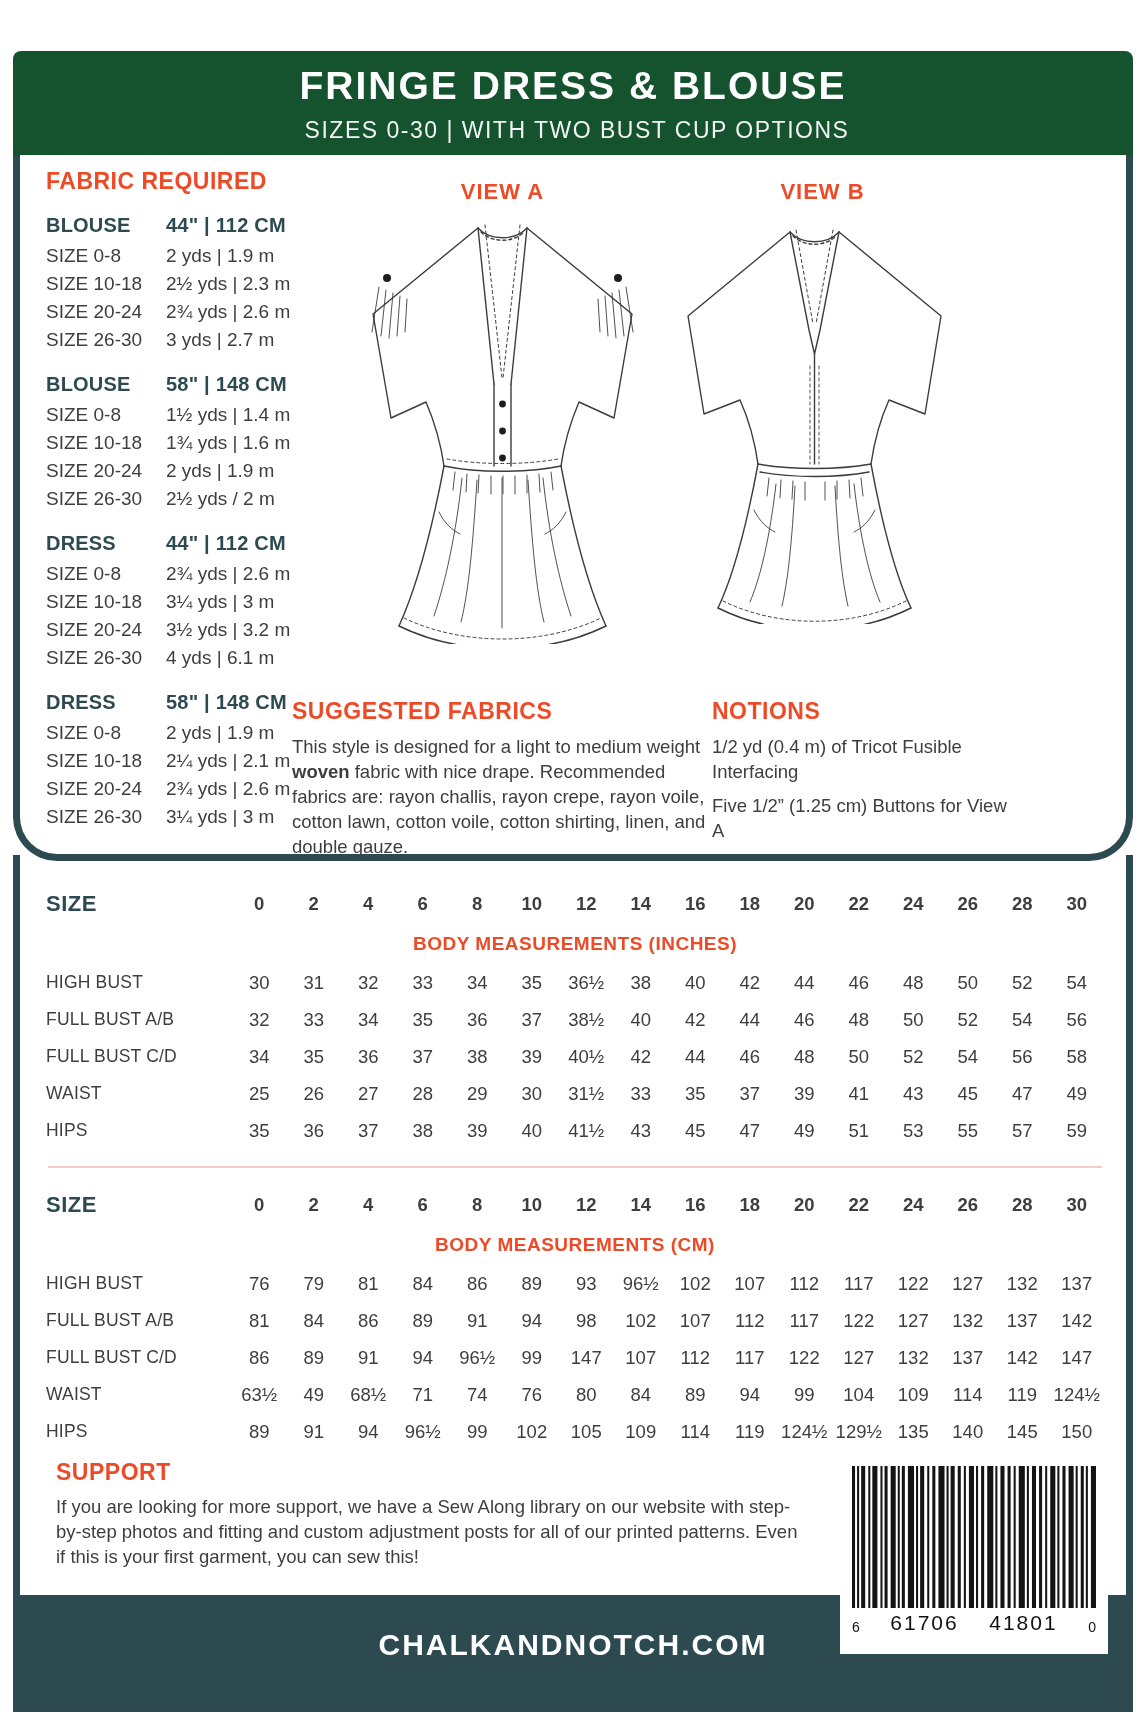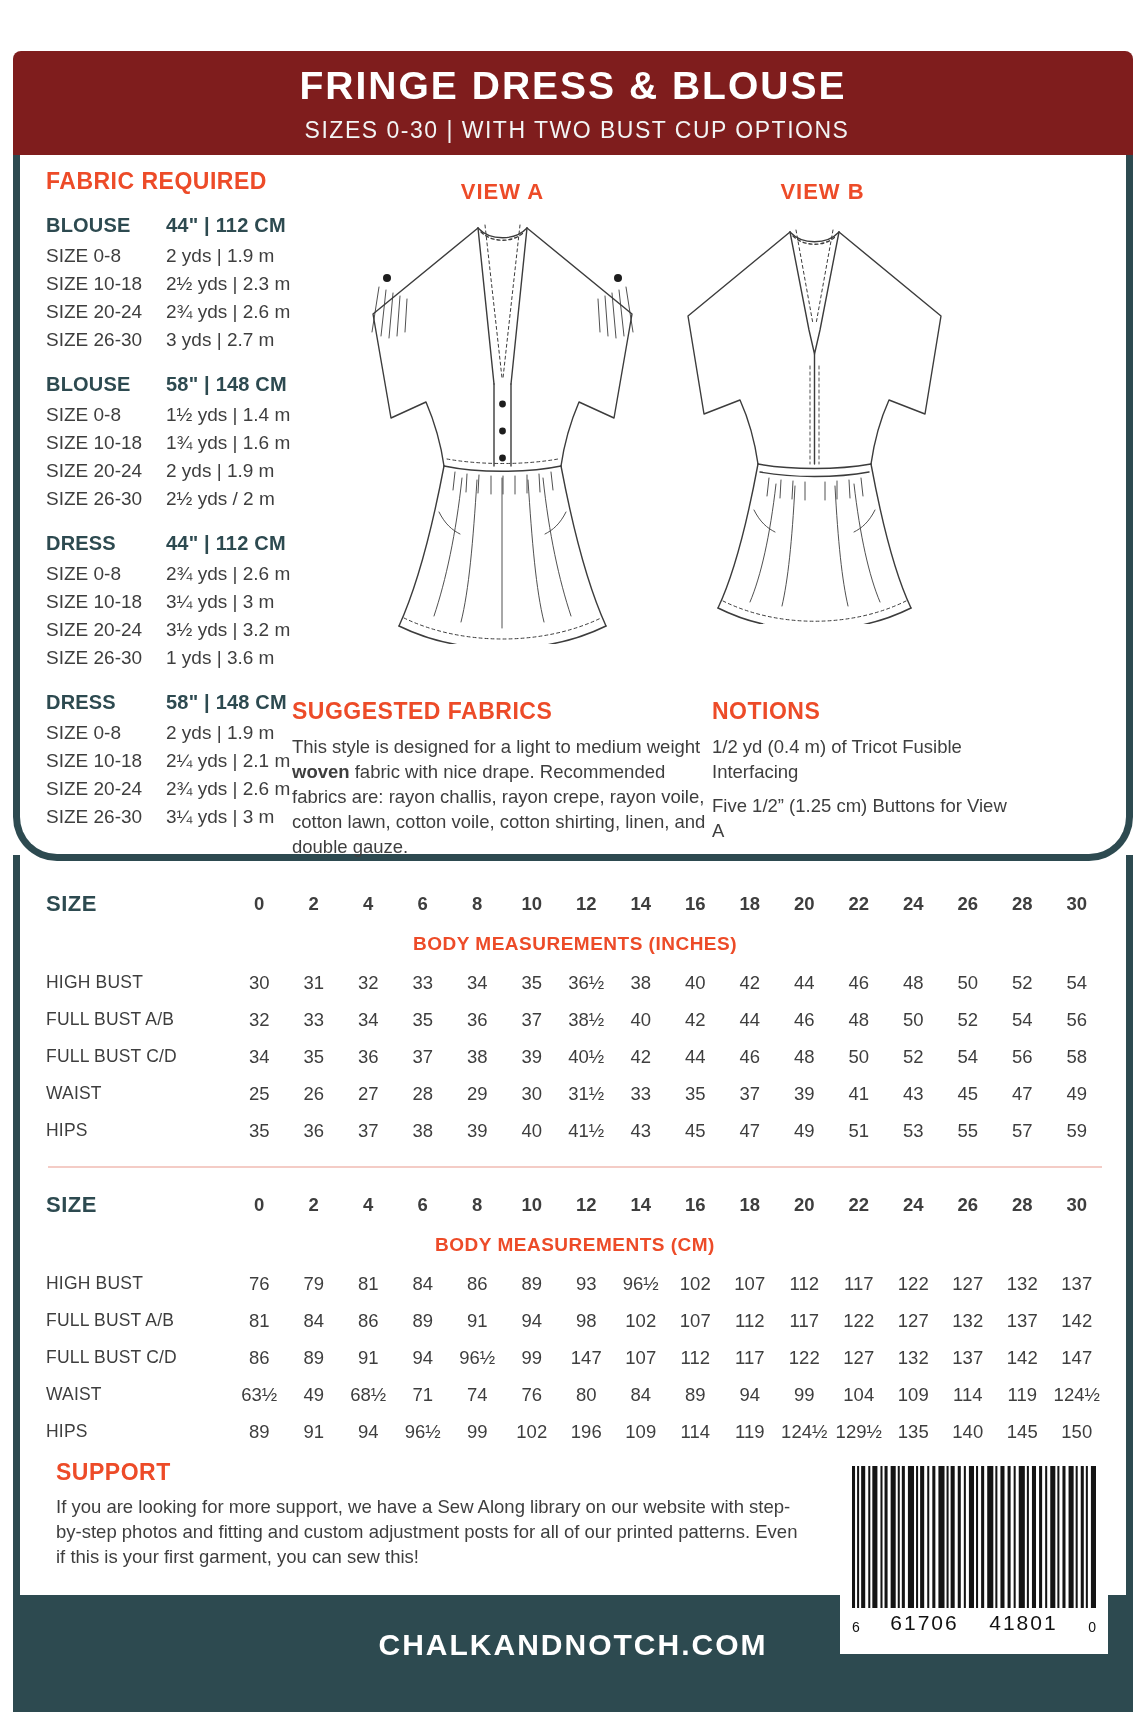--- a/index.html
+++ b/index.html
@@ -1,20 +1,20 @@
 <!DOCTYPE html>
 <html><head>
 <meta charset="utf-8">
 <style>
   html,body{margin:0;padding:0;background:#ffffff;}
   body{width:1146px;height:1719px;position:relative;font-family:"Liberation Sans","DejaVu Sans",sans-serif;-webkit-font-smoothing:antialiased;}
   .page{position:absolute;inset:0;overflow:hidden;}
 
   
-  .header-band{position:absolute;left:13px;right:13px;top:51px;height:104px;background:#7f1d1d;border-radius:8px 8px 0 0;text-align:center;}
+  .header-band{position:absolute;left:13px;right:13px;top:51px;height:104px;background:#14532d;border-radius:8px 8px 0 0;text-align:center;}
   .header-title{color:#fff;font-weight:700;font-size:39px;letter-spacing:2px;margin-top:13px;}
   .header-sub{color:#f2f4f4;font-weight:400;font-size:23px;letter-spacing:1.5px;margin-top:9px;padding-left:8px;}
   .top-frame{position:absolute;left:13px;right:13px;top:155px;height:706px;border:7px solid #2d4a50;border-top:none;border-radius:0 0 44px 44px;box-sizing:border-box;}
   .side-bar{position:absolute;top:855px;width:7px;height:742px;background:#2d4a50;}
   .side-left{left:13px;} .side-right{right:13px;}
   .footer-band{position:absolute;left:13px;right:13px;top:1595px;height:117px;background:#2d4a50;}
   .footer-text{position:absolute;top:1616px;left:0;right:0;text-align:center;color:#fff;font-weight:700;font-size:30px;letter-spacing:2px;margin-top:12px;}
 
   
   .fabric-col{position:absolute;left:46px;top:168px;width:272px;}
@@ -133,21 +133,21 @@
           <div class="frow">
             <span class="fsize">SIZE 10-18</span>
             <span class="famt">3¼ yds | 3 m</span>
           </div>
           <div class="frow">
             <span class="fsize">SIZE 20-24</span>
             <span class="famt">3½ yds | 3.2 m</span>
           </div>
           <div class="frow">
             <span class="fsize">SIZE 26-30</span>
-            <span class="famt">1 yds | 3.6 m</span>
+            <span class="famt">4 yds | 6.1 m</span>
           </div>
         </div>
         <div class="fgroup">
           <div class="frow fhead">
             <span class="fgar">DRESS</span>
             <span class="fwid">58" | 148 CM</span>
           </div>
           <div class="frow">
             <span class="fsize">SIZE 0-8</span>
             <span class="famt">2 yds | 1.9 m</span>
@@ -465,21 +465,21 @@
           <span class="scell">124½</span>
         </div>
         <div class="srow">
           <span class="rl">HIPS</span>
           <span class="scell">89</span>
           <span class="scell">91</span>
           <span class="scell">94</span>
           <span class="scell">96½</span>
           <span class="scell">99</span>
           <span class="scell">102</span>
-          <span class="scell">196</span>
+          <span class="scell">105</span>
           <span class="scell">109</span>
           <span class="scell">114</span>
           <span class="scell">119</span>
           <span class="scell">124½</span>
           <span class="scell">129½</span>
           <span class="scell">135</span>
           <span class="scell">140</span>
           <span class="scell">145</span>
           <span class="scell">150</span>
         </div>

